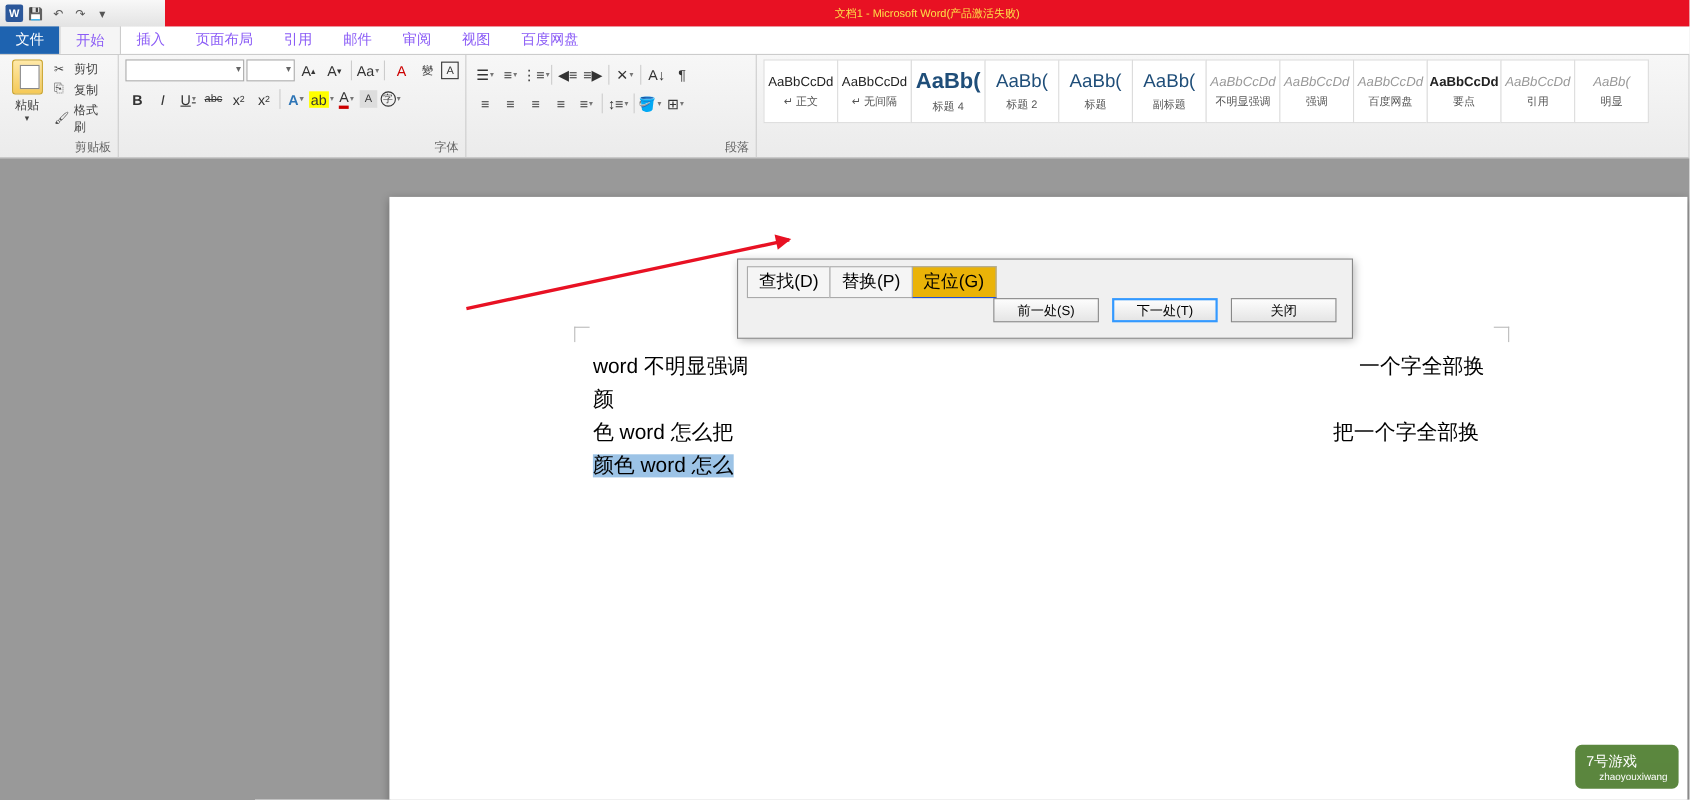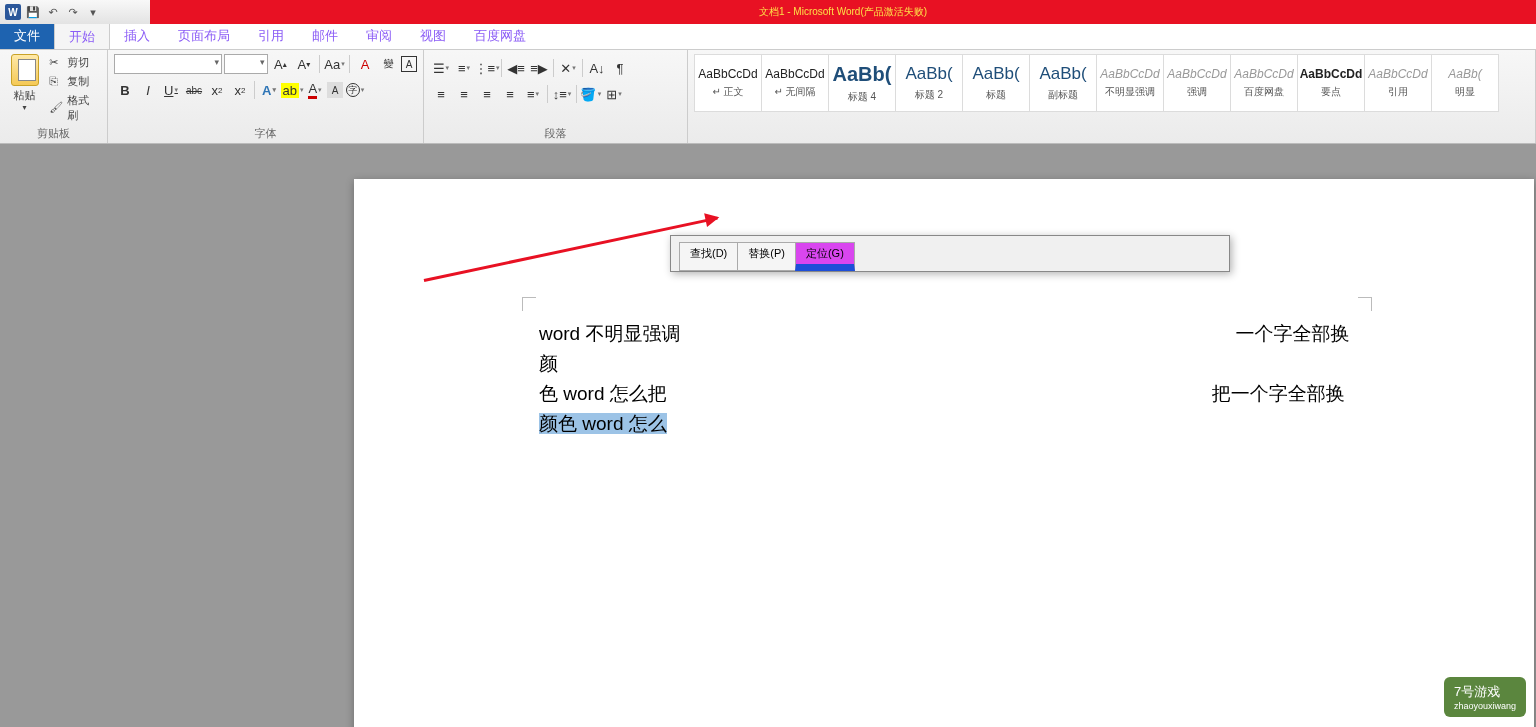--- a/index.html
+++ b/index.html
@@ -8,21 +8,21 @@
 .titlebar-red{position:absolute;left:150px;right:0;top:0;height:24px;background:#e81123;display:flex;align-items:center;justify-content:center;color:#fde047;font-size:10px;}
 .qat{display:flex;align-items:center;gap:2px;padding:0 4px;z-index:2;}
 .qat-item{width:18px;height:18px;display:flex;align-items:center;justify-content:center;font-size:11px;color:#555;}
 .word-icon{width:16px;height:16px;background:#2b579a;color:#fff;font-size:10px;font-weight:bold;display:flex;align-items:center;justify-content:center;border-radius:2px;}
 .tabs{height:26px;background:#fff;display:flex;align-items:flex-end;border-bottom:1px solid #ccc;}
 .file-tab{background:#1e63b0;color:#fff;padding:4px 14px;font-size:13px;height:26px;display:flex;align-items:center;}
 .tab{padding:4px 14px;font-size:13px;color:#8b5cf6;height:26px;display:flex;align-items:center;cursor:pointer;}
 .tab.active{background:#f5f5f5;border:1px solid #ccc;border-bottom:none;}
 .ribbon{height:94px;background:linear-gradient(#f7f7f7,#ebebeb);display:flex;border-bottom:1px solid #bbb;}
 .group{border-right:1px solid #ccc;display:flex;flex-direction:column;justify-content:space-between;padding:4px 6px 2px;}
-.group-label{text-align:center;font-size:11px;color:#666;padding-top:2px;}
+.group-label{text-align:right;font-size:11px;color:#666;padding-top:2px;}
 .group-body{display:flex;gap:4px;flex:1;}
 .vcol{display:flex;flex-direction:column;gap:2px;justify-content:center;}
 .paste-btn{width:38px;display:flex;flex-direction:column;align-items:center;font-size:11px;color:#444;}
 .paste-icon{width:28px;height:32px;background:linear-gradient(#ffe9a8,#f5c956);border:1px solid #c9a227;border-radius:3px;margin-bottom:2px;position:relative;}
 .paste-icon:before{content:"";position:absolute;top:4px;left:6px;width:16px;height:20px;background:#fff;border:1px solid #888;}
 .small-btn{display:flex;align-items:center;gap:4px;font-size:11px;color:#444;padding:1px 2px;}
 .sm-icon{width:14px;height:14px;display:inline-block;}
 .font-row{display:flex;align-items:center;gap:2px;}
 .font-combo{border:1px solid #aaa;background:#fff;height:20px;font-size:12px;padding:0 14px 0 4px;position:relative;}
 .font-combo.name{width:110px;}
@@ -45,36 +45,36 @@
 .mm-tl{top:118px;left:168px;width:14px;height:14px;border-right:none;border-bottom:none;}
 .mm-tr{top:118px;right:162px;width:14px;height:14px;border-left:none;border-bottom:none;}
 .doc-text{position:absolute;top:140px;left:185px;right:170px;font-family:"SimSun",serif;font-size:19px;line-height:30px;color:#000;}
 .highlight{background:#9cc3e6;}
 .arrow{position:absolute;top:100px;left:70px;width:300px;height:3px;background:#e81123;transform:rotate(-12deg);transform-origin:left center;}
 .arrow:after{content:"";position:absolute;right:-2px;top:-6px;border-left:14px solid #e81123;border-top:7px solid transparent;border-bottom:7px solid transparent;}
 .dialog{position:absolute;top:56px;left:316px;width:560px;background:#f0f0f0;border:1px solid #888;box-shadow:2px 2px 8px rgba(0,0,0,0.3);}
 .dlg-title{height:26px;background:linear-gradient(#fdfdfd,#e8e8e8);border-bottom:1px solid #ccc;display:flex;align-items:center;justify-content:space-between;padding:0 8px;font-size:12px;}
 .dlg-title-btns{display:flex;gap:8px;}
 .dlg-close{font-size:14px;cursor:pointer;}
-.dlg-tabs{display:flex;padding:6px 8px 0;font-size:11px;}
+.dlg-tabs{display:flex;padding:6px 8px 0;font-size:16px;}
 .dlg-tab{padding:3px 10px;border:1px solid #aaa;background:#f5f5f5;margin-right:-1px;cursor:pointer;}
-.dlg-tab.active{background:#d946ef;border-bottom:7px solid #1d4ed8;position:relative;z-index:1;}
+.dlg-tab.active{background:#eab308;border-bottom:1px solid #1d4ed8;position:relative;z-index:1;}
 .dlg-body{border-top:1px solid #aaa;margin-top:-1px;padding:10px 12px 14px;display:flex;gap:14px;font-size:12px;}
 .dlg-col{display:flex;flex-direction:column;gap:4px;}
 .dlg-label{font-size:12px;}
 .listbox{width:164px;height:78px;border:1px solid #888;background:#fff;overflow-y:scroll;font-size:12px;}
 .listbox-item{padding:0 4px;line-height:13px;}
 .listbox-item.selected{background:#0a64c8;color:#fff;}
 .text-input{width:358px;height:20px;border:1px solid #888;background:#fff;padding:0 4px;font-size:12px;}
 .hint{font-size:12px;color:#000;margin-top:4px;width:358px;}
 .dlg-buttons{display:flex;justify-content:flex-end;gap:12px;padding:0 14px 14px;}
 .dlg-btn{width:96px;height:22px;border:1px solid #888;background:linear-gradient(#fdfdfd,#e5e5e5);font-size:12px;cursor:pointer;}
 .dlg-btn.default{border:2px solid #3399ff;}
 .badge{position:absolute;right:10px;bottom:10px;background:#4a7a2a;color:#fff;padding:6px 10px;border-radius:6px;font-size:13px;opacity:0.9;}
-.badge small{font-size:9px;display:block;}
+.badge small{font-size:9px;display:block;margin-left:12px;}
 </style>
 </head>
 <body>
 
 <div class="titlebar">
   <div class="qat">
     <div class="qat-item">
         <div class="word-icon">W</div>
       </div>
     <div class="qat-item">💾</div>
@@ -259,20 +259,25 @@
       <span class="highlight">颜色 word 怎么</span>
     </div>
     <div class="arrow"></div>
 
     <div class="dialog">
       <div class="dlg-tabs">
         <div class="dlg-tab">查找(D)</div>
         <div class="dlg-tab">替换(P)</div>
         <div class="dlg-tab active">定位(G)</div>
       </div>
+      <div class="dlg-buttons">
+        <button class="dlg-btn">前一处(S)</button>
+        <button class="dlg-btn default">下一处(T)</button>
+        <button class="dlg-btn">关闭</button>
+      </div>
     </div>
 
   </div>
   <div class="badge">
     <span>7号游戏</span>
     <small>zhaoyouxiwang</small>
   </div>
 </div>
 
 </body></html>

